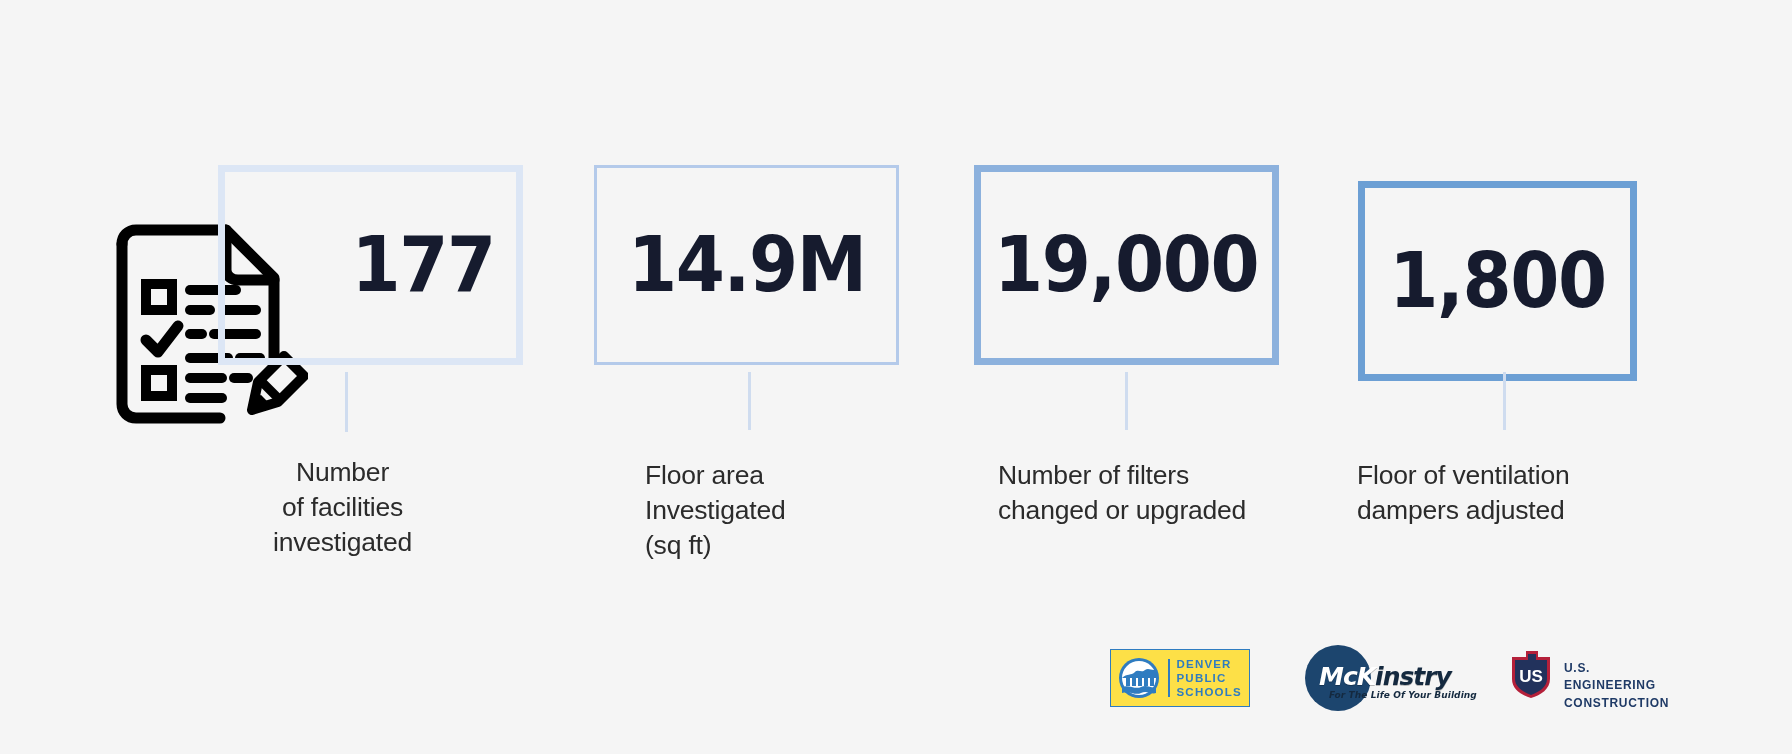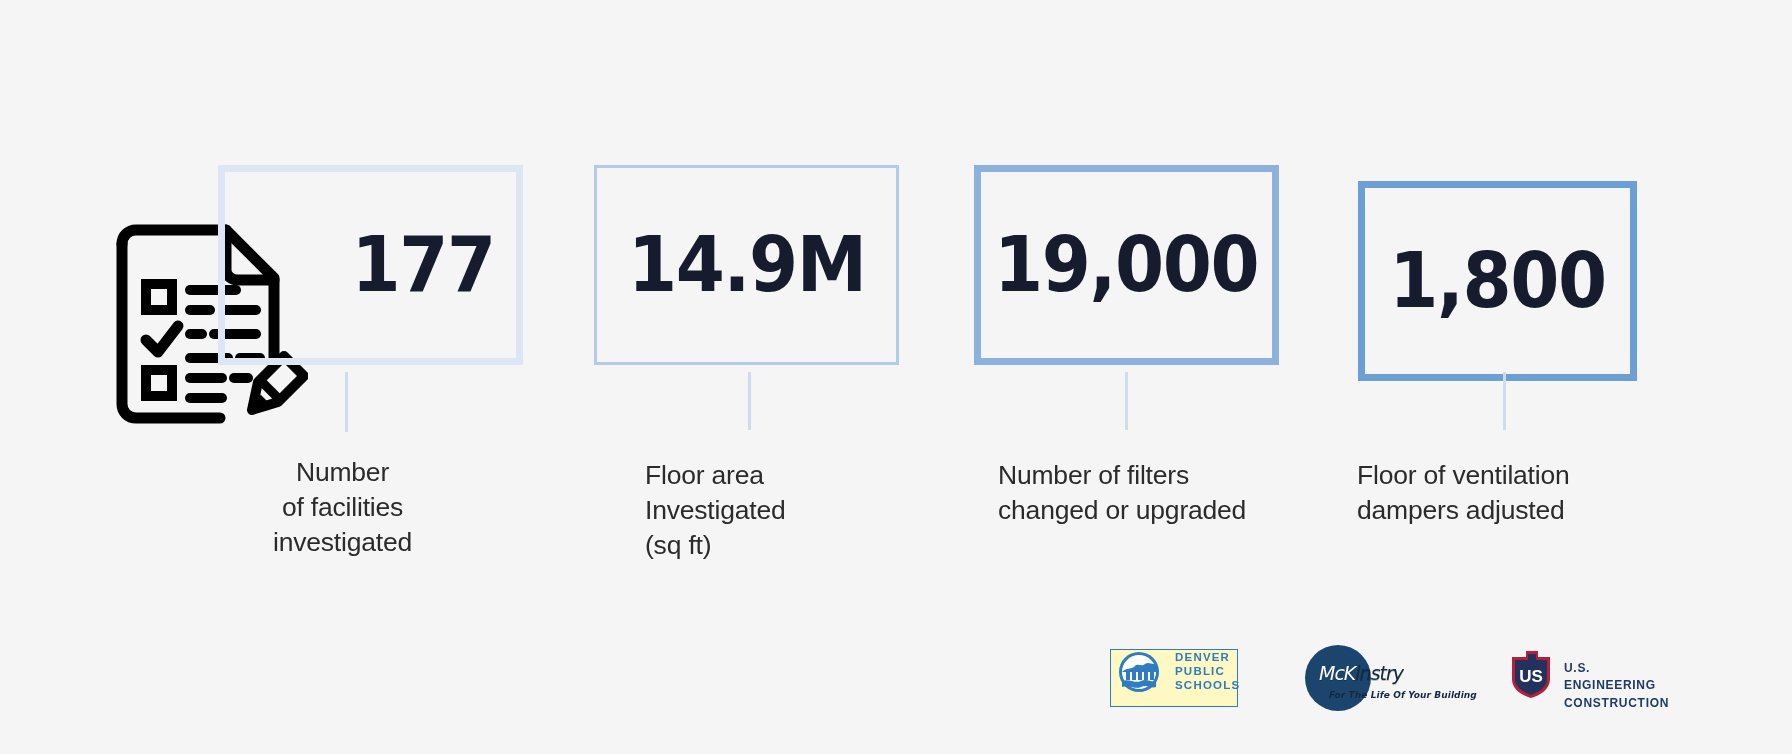--- a/index.html
+++ b/index.html
@@ -65,24 +65,24 @@
   #cap-1 { left:273px; top:455px;text-align:center; }
   #cap-2 { left:645px; top:458px; }
   #cap-3 { left:998px; top:458px; }
   #cap-4 { left:1357px; top:458px; }
 
   
   .logo-row { position:absolute; left:1110px; top:645px; width:560px; height:72px; }
 
   .logo-dps {
     position:absolute; left:0; top:4px;
-    width:128px; height:58px;
+    width:140px; height:58px;
     border:1.5px solid #2f7cc0;
-    background:#fef9c3;
-    display:flex; 
+    background:#fde047;
+    display:flex; align-items:center;
   }
   .dps-emblem { width:44px; height:44px; margin-left:6px; flex:0 0 auto; }
   .dps-divider { width:1.5px; height:38px; background:#2f7cc0; margin:0 7px; }
   .dps-text {
     font-family:"Liberation Sans", sans-serif;
     font-size:11.5px; font-weight:bold; color:#2f7cc0;
     letter-spacing:1.2px; line-height:1.22; white-space:pre-line;
   }
 
   .logo-mckinstry {
@@ -90,22 +90,22 @@
     width:160px; height:66px;
   }
   .mck-circle {
     position:absolute; left:0; top:0;
     width:66px; height:66px; border-radius:50%;
     background:#1c456e;
   }
   .mck-word {
     position:absolute; left:14px; top:17px;
     font-family:"DejaVu Sans", sans-serif;
-    font-style:italic; font-weight:normal;
-    font-size:19px; color:#ffffff;
+    font-style:italic; font-weight:bold;
+    font-size:25px; color:#ffffff;
     letter-spacing:-1px; white-space:nowrap;
     text-shadow:0 1px 0 rgba(0,0,0,0.25);
   }
   .mck-word .dark { color:#14293f; }
   .mck-tag {
     position:absolute; left:24px; top:45px;
     font-family:"DejaVu Sans", sans-serif;
     font-style:italic; font-weight:bold;
     font-size:9px; color:#14293f;
     letter-spacing:0.1px; white-space:nowrap;

